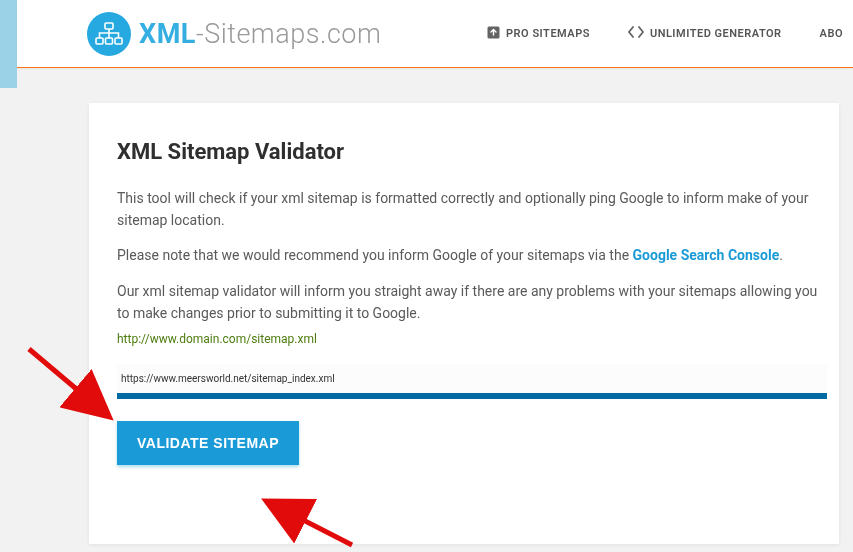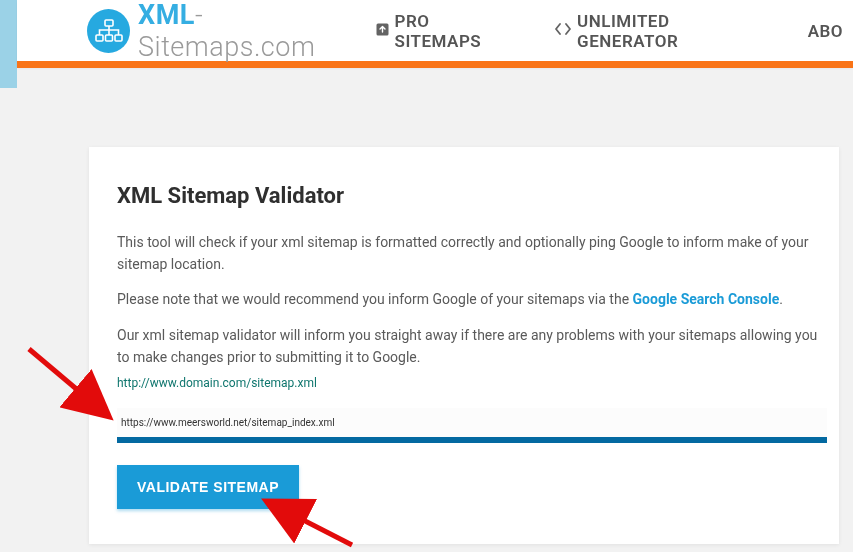--- a/index.html
+++ b/index.html
@@ -10,21 +10,21 @@
     height: 552px;
     overflow: hidden;
     position: relative;
   }
   
   .topbar {
     position: absolute;
     left: 17px; right: 0; top: 0;
     height: 68px;
     background: #ffffff;
-    border-bottom: 7px solid #f97316;
+    border-bottom: 1px solid #f97316;
     display: flex;
     align-items: center;
     padding-left: 70px;
     box-shadow: 0 1px 2px rgba(0,0,0,.05);
   }
   .logo { display: flex; align-items: center; gap: 8px; }
   .logo-badge {
     width: 44px; height: 44px; border-radius: 50%;
     background: #26a9e0;
     display: flex; align-items: center; justify-content: center;
@@ -33,47 +33,46 @@
     font-size: 27px; font-weight: 300; color: #5a5a5a;
     letter-spacing: .5px;
   }
   .logo-text .bold { font-weight: 700; color: #35aee2; }
   .logo-text .thin { color: #9a9a9a; font-weight: 300; }
 
   .nav {
     margin-left: auto;
     display: flex; align-items: center; gap: 38px;
     padding-right: 10px;
-    font-size: 17px; font-weight: 600; color: #555; letter-spacing: .5px;
+    font-size: 11px; font-weight: 600; color: #555; letter-spacing: .5px;
   }
   .nav-item { display: flex; align-items: center; gap: 6px; cursor: pointer; }
   .nav-item .glyph { color: #636363; font-size: 13px; }
 
   
   .left-sliver {
     position: absolute; left: 0; top: 0; width: 17px; height: 88px;
     background: #9bd2e7;
   }
 
   
   .card {
     position: absolute;
     left: 89px; right: 14px; top: 103px; bottom: 8px;
     background: #ffffff;
     box-shadow: 0 1px 4px rgba(0,0,0,.07);
     padding: 36px 12px 28px 28px;
-    margin-top: 44px;
   }
   .card h1 { font-size: 22px; font-weight: 700; color: #2f2f2f; margin-bottom: 24px; }
   .card p  { font-size: 14px; color: #5a5a5a; line-height: 1.55; margin-bottom: 14px; }
   .card a.link  { color: #1a9bd7; font-weight: 700; text-decoration: none; }
 
   h2.subhead { font-size: 19px; font-weight: 300; color: #5d5d5d; margin: 14px 0 16px; }
 
-  .example { font-size: 12px; color: #0f766e; margin-top: -6px; margin-bottom: 18px; }
+  .example { font-size: 12px; color: #4d7c0f; margin-top: -6px; margin-bottom: 18px; }
 
   .url-input {
     width: 100%; border: none; border-bottom: 6px solid #0369a1;
     background: #fcfcfc;
     padding: 9px 4px; font-size: 10px; color: #333;
     font-family: inherit;
     outline: none;
   }
 
   .btn {

